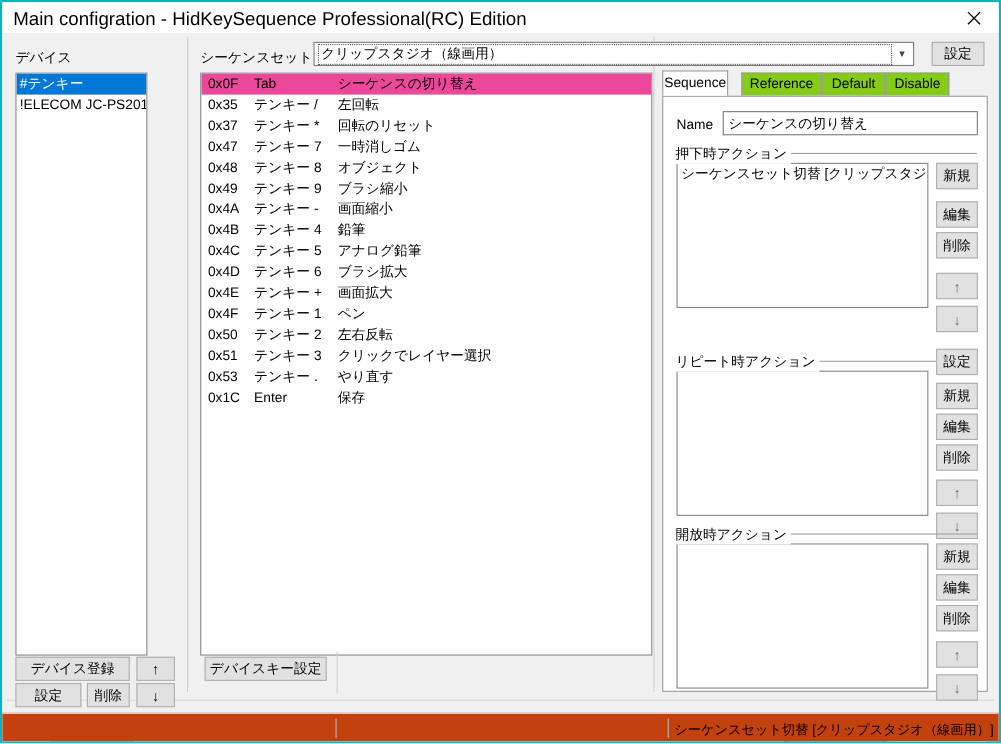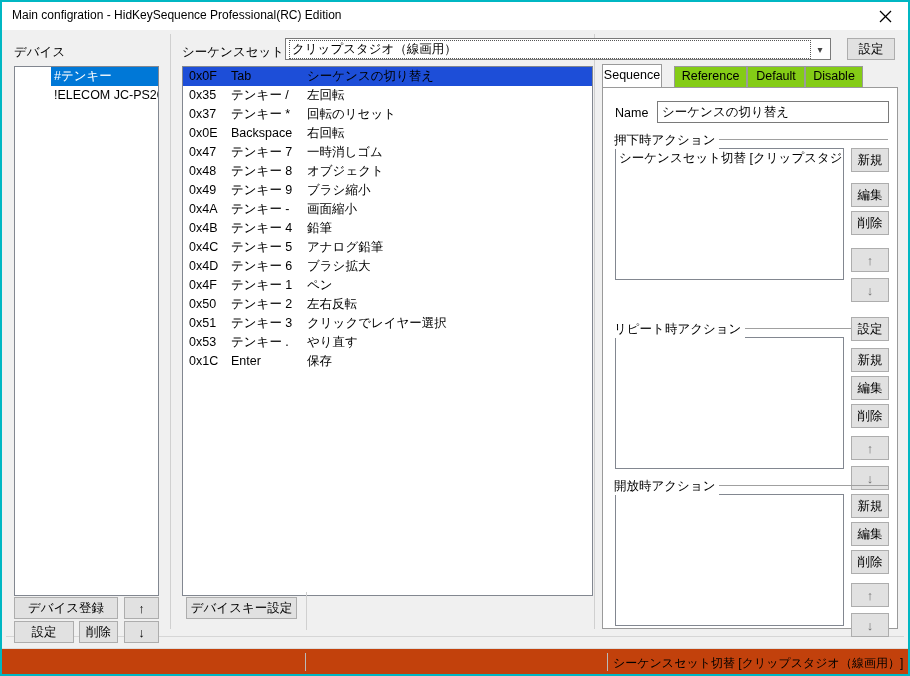--- a/index.html
+++ b/index.html
@@ -29,21 +29,21 @@
     left: 0; top: 0;
     width: 906px;
     height: 28px;
     background: #ffffff;
     box-sizing: border-box;
   }
   .titlebar-text {
     position: absolute;
     left: 10px;
     top: 6px;
-    font-size: 12px;
+    font-size: 17px;
     color: #000000;
     white-space: nowrap;
   }
   .close-btn {
     position: absolute;
     right: 0; top: 0;
     width: 46px;
     height: 28px;
     display: flex;
     align-items: center;
@@ -90,21 +90,21 @@
   }
 
   
   .kl-row {
     height: 19px;
     line-height: 19px;
     font-size: 12.5px;
     white-space: nowrap;
     position: relative;
   }
-  .kl-row.sel { background: #1d4ed8; }
+  .kl-row.sel { background: #ec4899; }
   .kl-code {
     position: absolute;
     left: 6px;
     font-family: "Liberation Sans", sans-serif;
   }
   .kl-key {
     position: absolute;
     left: 48px;
   }
   .kl-desc {
@@ -275,21 +275,21 @@
   </div>
 
   <div class="client">
 
     <div class="vsep" style="left:168px; top:4px; height:595px;"></div>
     <div class="vsep" style="left:592px; top:4px; height:595px;"></div>
     <div class="hsep" style="left:4px; top:606px; width:898px;"></div>
 
     <div class="lbl" style="left:12px; top:14px;">デバイス</div>
 
-    <div class="listbox" style="left:12px; top:36px; width:145px; height:530px;padding-left:36px;">
+    <div class="listbox" style="left:12px; top:36px; width:120px; height:530px;">
       <div class="lb-row sel-blue">#テンキー</div>
       <div class="lb-row">!ELECOM JC-PS201U ser</div>
     </div>
 
     <div class="btn" style="left:12px; top:567px; width:104px; height:22px;">デバイス登録</div>
     <div class="btn arrow" style="left:122px; top:567px; width:35px; height:22px;">↑</div>
     <div class="btn" style="left:12px; top:591px; width:60px; height:22px;">設定</div>
     <div class="btn" style="left:77px; top:591px; width:39px; height:22px;">削除</div>
     <div class="btn arrow" style="left:122px; top:591px; width:35px; height:22px;">↓</div>
 
@@ -315,25 +315,20 @@
             <span class="kl-code">0x35</span>
             <span class="kl-key">テンキー /</span>
             <span class="kl-desc">左回転</span>
           </div>
           <div class="kl-row">
             <span class="kl-code">0x37</span>
             <span class="kl-key">テンキー *</span>
             <span class="kl-desc">回転のリセット</span>
           </div>
           <div class="kl-row">
-            <span class="kl-code">0x0E</span>
-            <span class="kl-key">Backspace</span>
-            <span class="kl-desc">右回転</span>
-          </div>
-          <div class="kl-row">
             <span class="kl-code">0x47</span>
             <span class="kl-key">テンキー 7</span>
             <span class="kl-desc">一時消しゴム</span>
           </div>
           <div class="kl-row">
             <span class="kl-code">0x48</span>
             <span class="kl-key">テンキー 8</span>
             <span class="kl-desc">オブジェクト</span>
           </div>
           <div class="kl-row">
@@ -353,20 +348,25 @@
           </div>
           <div class="kl-row">
             <span class="kl-code">0x4C</span>
             <span class="kl-key">テンキー 5</span>
             <span class="kl-desc">アナログ鉛筆</span>
           </div>
           <div class="kl-row">
             <span class="kl-code">0x4D</span>
             <span class="kl-key">テンキー 6</span>
             <span class="kl-desc">ブラシ拡大</span>
+          </div>
+          <div class="kl-row">
+            <span class="kl-code">0x4E</span>
+            <span class="kl-key">テンキー +</span>
+            <span class="kl-desc">画面拡大</span>
           </div>
           <div class="kl-row">
             <span class="kl-code">0x4F</span>
             <span class="kl-key">テンキー 1</span>
             <span class="kl-desc">ペン</span>
           </div>
           <div class="kl-row">
             <span class="kl-code">0x50</span>
             <span class="kl-key">テンキー 2</span>
             <span class="kl-desc">左右反転</span>

